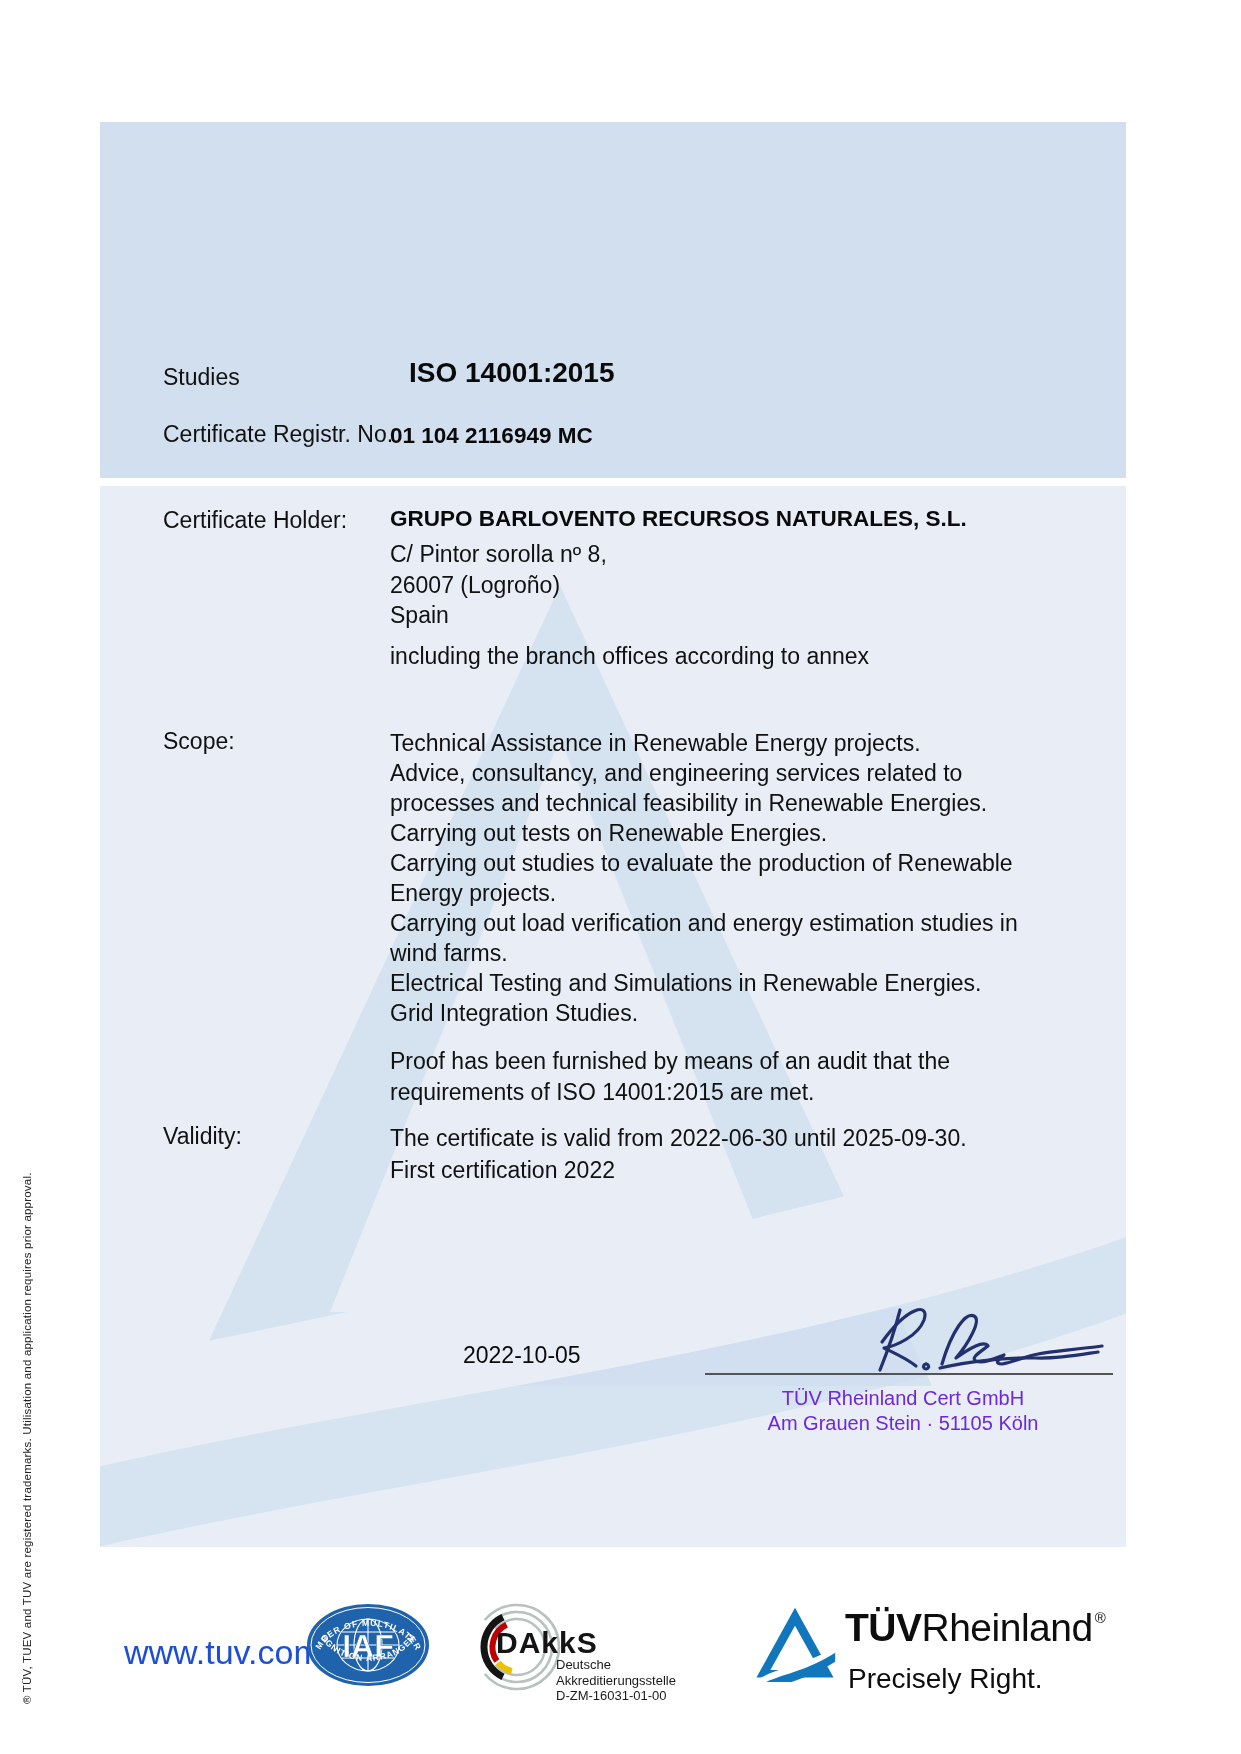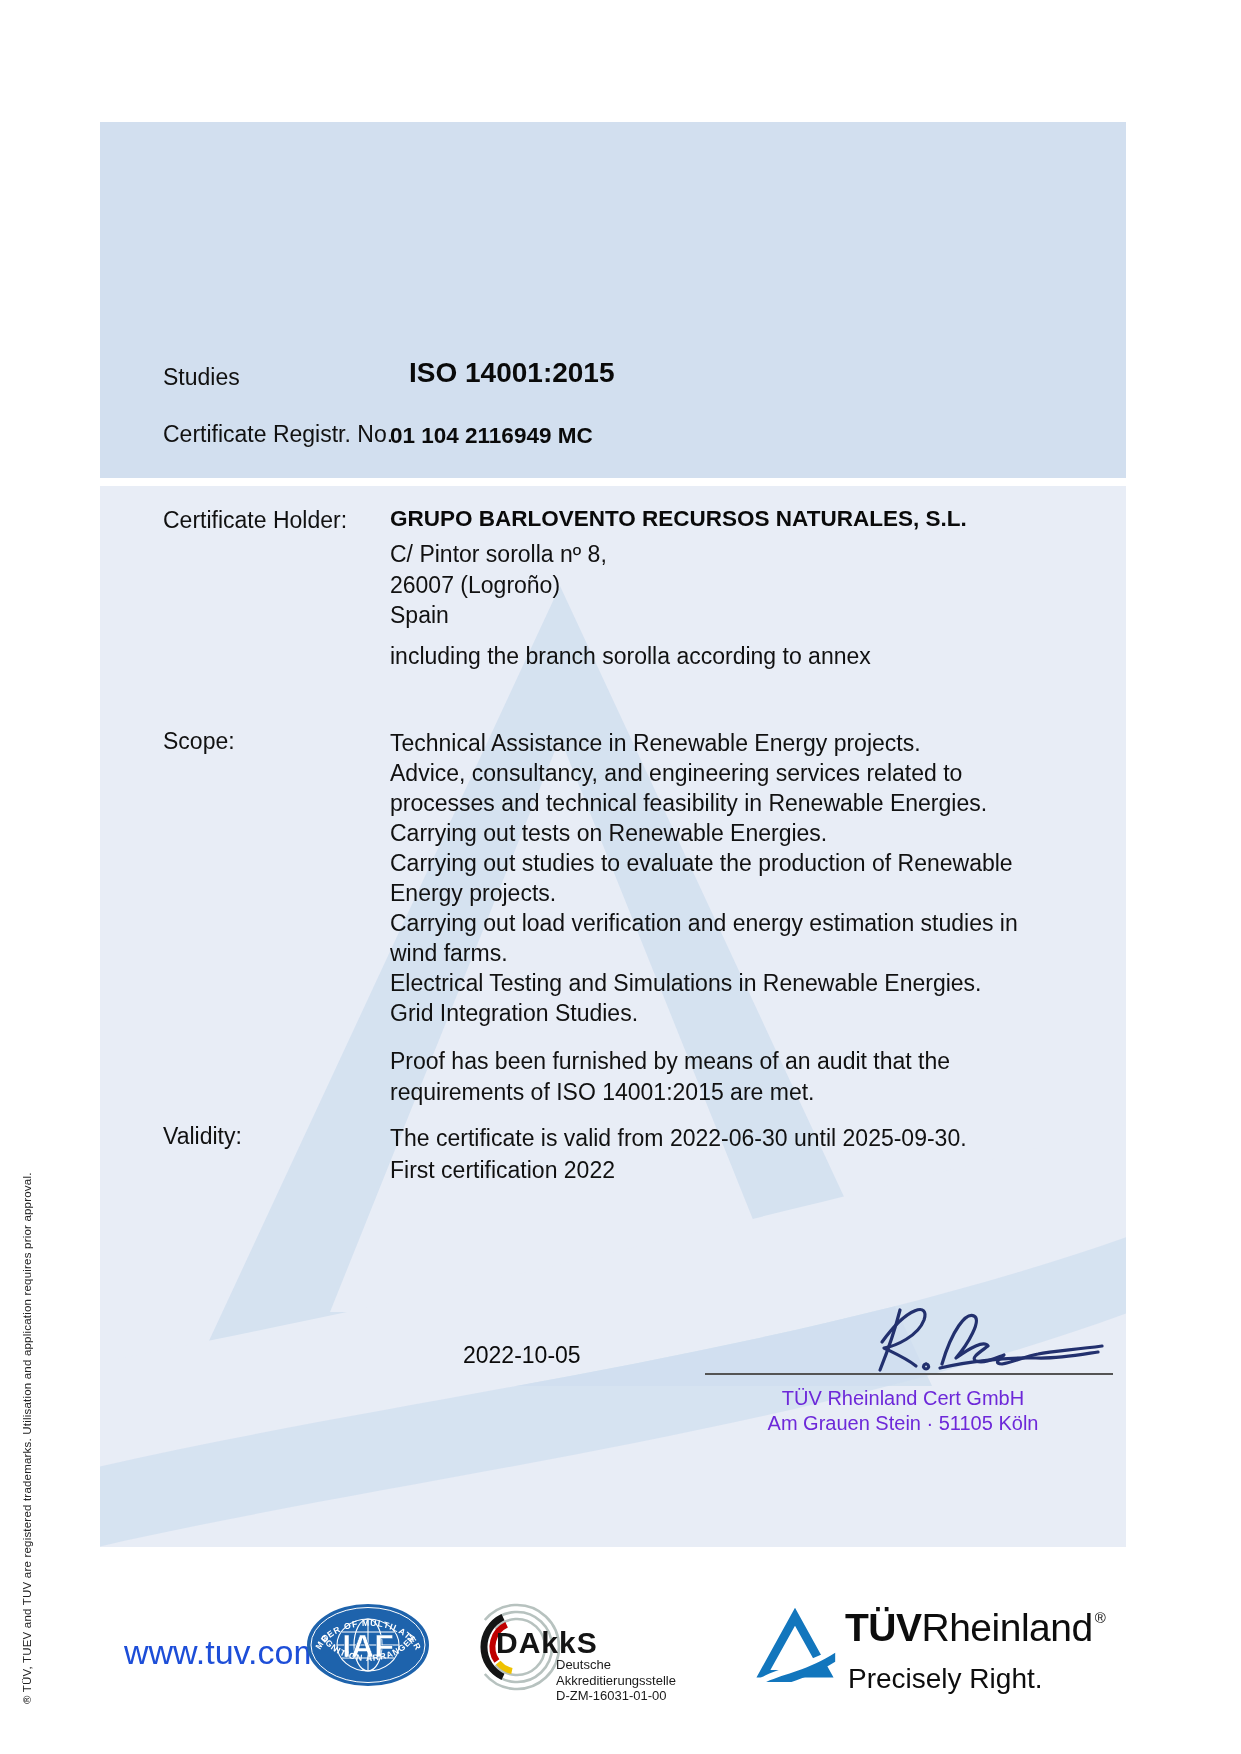--- a/index.html
+++ b/index.html
@@ -86,21 +86,21 @@
   <div class="abs value-bold val-standard">ISO 14001:2015</div>
 
   <div class="abs label lbl-regno">Certificate Registr. No.</div>
   <div class="abs value-bold val-regno">01 104 2116949 MC</div>
 
   <div class="abs label lbl-holder">Certificate Holder:</div>
   <div class="abs value-bold val-holder">GRUPO BARLOVENTO RECURSOS NATURALES, S.L.</div>
   <div class="abs body-text lines val-address">C/ Pintor sorolla nº 8,
 26007 (Logroño)
 Spain</div>
-  <div class="abs body-text val-annex">including the branch sorolla according to annex</div>
+  <div class="abs body-text val-annex">including the branch offices according to annex</div>
 
   <div class="abs label lbl-scope">Scope:</div>
   <div class="abs body-text lines val-scope">Technical Assistance in Renewable Energy projects.
 Advice, consultancy, and engineering services related to
 processes and technical feasibility in Renewable Energies.
 Carrying out tests on Renewable Energies.
 Carrying out studies to evaluate the production of Renewable
 Energy projects.
 Carrying out load verification and energy estimation studies in
 wind farms.

